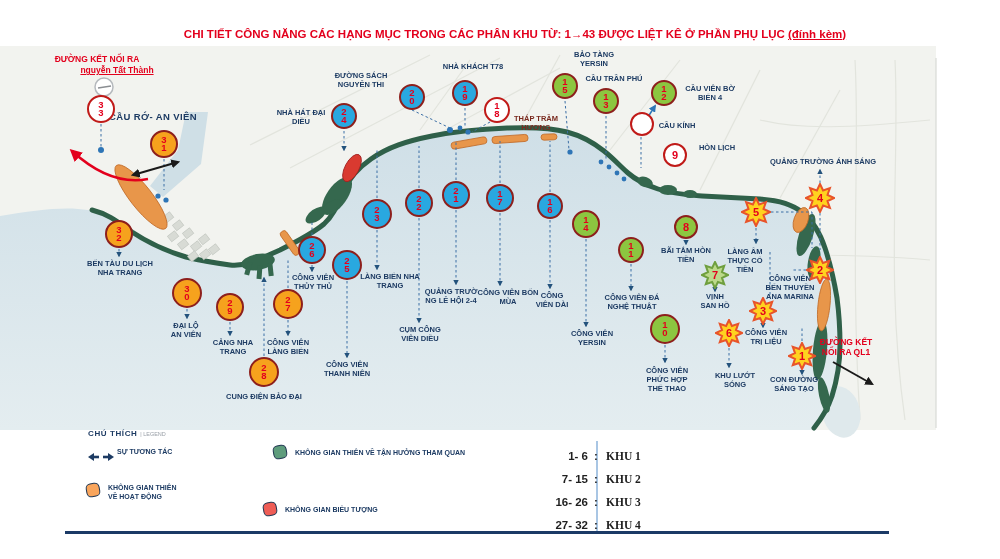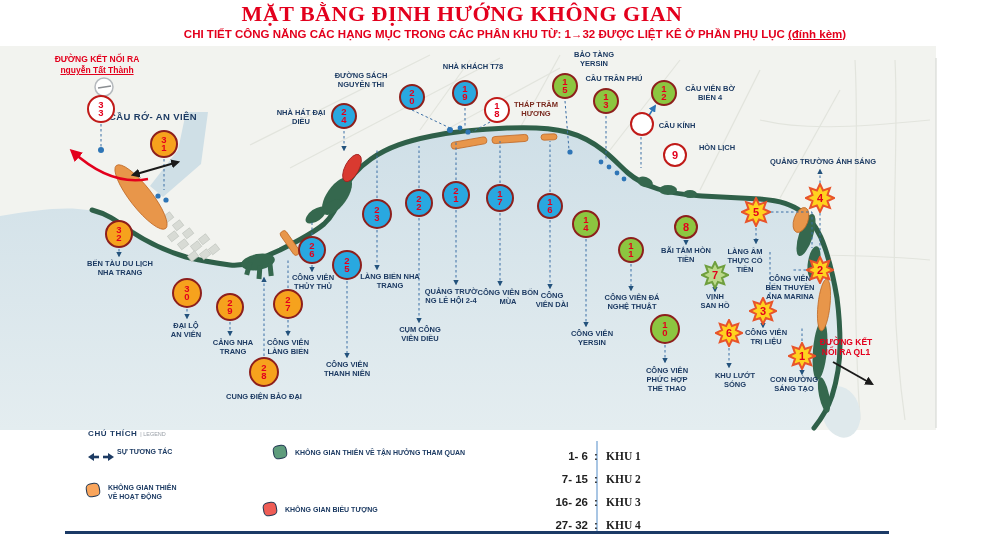--- a/index.html
+++ b/index.html
@@ -13,21 +13,21 @@
            font-size:11.5px; font-weight:bold; color:#e3001d; }
   .subtitle .attach { text-decoration:underline; }
 
   
   svg.map-art { position:absolute; left:0; top:0; }
 
   
   .lbl { position:absolute; transform:translateX(-50%); text-align:center; font-size:7.5px; font-weight:bold;
          color:#1d3b63; line-height:1.2; white-space:pre-line; letter-spacing:0; }
   .lbl.red { color:#e3001d; font-size:8.5px; }
-  .lbl.ul { text-decoration:underline; }
+  .lbl.ul { text-decoration:underline;margin-left:20px; }
   .lbl.maroon { color:#7a2a1f; }
   .lbl.lg { font-size:9.5px; letter-spacing:.4px; }
 
   
   .mk { position:absolute; transform:translate(-50%,-50%); border-radius:50%; box-sizing:border-box;
         display:flex; align-items:center; justify-content:center; }
   .mk.white  { background:#ffffff; border:2.5px solid #c01a18; }
   .mk.orange { background:#f6a21d; border:2.5px solid #8d1f1c; }
   .mk.blue   { background:#29a8e0; border:2.5px solid #8d1f1c; }
   .mk.green  { background:#8cc640; border:2.5px solid #8d1f1c; }
@@ -227,22 +227,21 @@
     <line x1="646" y1="120" x2="655" y2="106" stroke="#2e75b6" stroke-width="1.5" marker-end="url(#aBlue)"></line>
 
     <g>
       <circle cx="104" cy="87" r="9" fill="#ffffff" stroke="#b5b9bd" stroke-width="1.5"></circle>
       <line x1="98" y1="88" x2="111" y2="86" stroke="#8a8e92" stroke-width="1.5"></line>
     </g>
 
     <line x1="936" y1="58" x2="936" y2="428" stroke="#d8dbd6" stroke-width="1.2"></line>
   </svg>
 
-  <div class="title">MẶT BẰNG ĐỊNH HƯỚNG KHÔNG GIAN</div>
-  <div class="subtitle"><span>CHI TIẾT CÔNG NĂNG CÁC HẠNG MỤC TRONG CÁC PHÂN KHU  TỪ: 1→32 ĐƯỢC LIỆT KÊ Ở PHẦN PHỤ LỤC </span><span class="attach">(đính kèm)</span></div>
+  <div class="subtitle"><span>CHI TIẾT CÔNG NĂNG CÁC HẠNG MỤC TRONG CÁC PHÂN KHU  TỪ: 1→43 ĐƯỢC LIỆT KÊ Ở PHẦN PHỤ LỤC </span><span class="attach">(đính kèm)</span></div>
 
   <div id="labels-layer">
       <div class="lbl red" style="left: 97px; top: 54px;">ĐƯỜNG KẾT NỐI RA</div>
       <div class="lbl red ul" style="left: 97px; top: 65px;">nguyễn Tất Thành</div>
       <div class="lbl lg" style="left: 153px; top: 111px;">CẦU RỚ- AN VIÊN</div>
       <div class="lbl" style="left: 120px; top: 259px;">BẾN TÀU DU LỊCH
 NHA TRANG</div>
       <div class="lbl" style="left: 186px; top: 321px;">ĐẠI LỘ
 AN VIÊN</div>
       <div class="lbl" style="left: 233px; top: 338px;">CẢNG NHA
@@ -258,21 +257,21 @@
 TRANG</div>
       <div class="lbl" style="left: 420px; top: 325px; text-align: center;">CỤM CÔNG
 VIÊN DIỀU</div>
       <div class="lbl" style="left: 451px; top: 287px;">QUẢNG TRƯỜ
 NG LỄ HỘI 2-4</div>
       <div class="lbl" style="left: 301px; top: 108px;">NHÀ HÁT ĐẠI
 DIỀU</div>
       <div class="lbl" style="left: 361px; top: 71px;">ĐƯỜNG SÁCH
 NGUYỄN THI</div>
       <div class="lbl" style="left: 473px; top: 62px;">NHÀ KHÁCH T78</div>
-      <div class="lbl maroon" style="left: 536px; top: 100px;">THÁP TRẦM
+      <div class="lbl maroon" style="left: 536px; top: 114px;">THÁP TRẦM
 HƯƠNG</div>
       <div class="lbl" style="left: 594px; top: 50px;">BẢO TÀNG
 YERSIN</div>
       <div class="lbl" style="left: 614px; top: 74px;">CẦU TRẦN PHÚ</div>
       <div class="lbl" style="left: 710px; top: 84px;">CẦU VIÊN BỜ
 BIỂN 4</div>
       <div class="lbl" style="left: 677px; top: 121px;">CẦU KÍNH</div>
       <div class="lbl" style="left: 717px; top: 143px;">HÒN LỊCH</div>
       <div class="lbl" style="left: 823px; top: 157px;">QUẢNG TRƯỜNG ÁNH SÁNG</div>
       <div class="lbl" style="left: 508px; top: 288px;">CÔNG VIÊN BỐN

